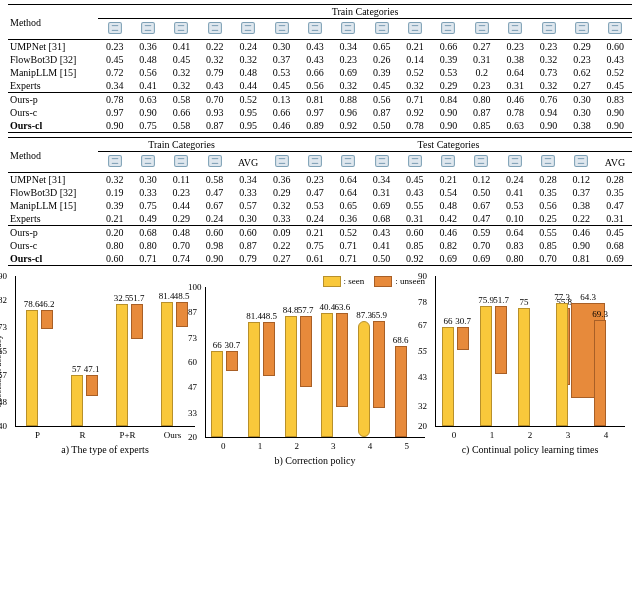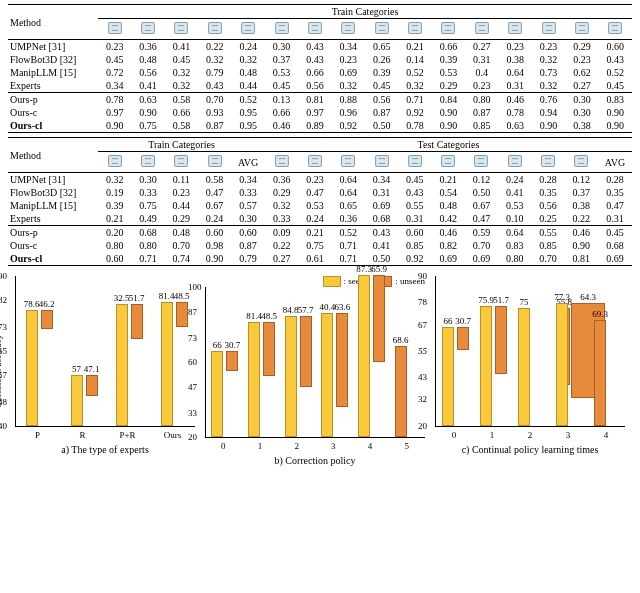--- a/index.html
+++ b/index.html
@@ -170,21 +170,21 @@
           <td>0.56</td>
           <td>0.32</td>
           <td>0.79</td>
           <td>0.48</td>
           <td>0.53</td>
           <td>0.66</td>
           <td>0.69</td>
           <td>0.39</td>
           <td>0.52</td>
           <td>0.53</td>
-          <td>0.4</td>
+          <td>0.2</td>
           <td>0.64</td>
           <td class="bold">0.73</td>
           <td class="bold">0.62</td>
           <td>0.52</td>
         </tr>
         <tr>
           <td class="method-col">Experts</td>
           <td>0.34</td>
           <td>0.41</td>
           <td>0.32</td>
@@ -572,21 +572,21 @@
           </div>
           <div class="group" style="left: 115.333px;">
             <div class="bar bar-seen" style="width: 12px; height: 124.875px;">
               <div class="v">40.4</div>
             </div>
             <div class="bar bar-unseen" style="width: 12px; height: 94px;">
               <div class="v">63.6</div>
             </div>
           </div>
           <div class="group" style="left: 152px;">
-            <div class="bar bar-seen" style="width: 12px; height: 162px;">
+            <div class="bar bar-seen" style="width: 12px; height: 116px; border-radius: 6px;">
               <div class="v">87.3</div>
             </div>
             <div class="bar bar-unseen" style="width: 12px; height: 86.0625px;">
               <div class="v">65.9</div>
             </div>
           </div>
           <div class="group" style="left: 188.667px;">
             <div class="bar bar-unseen" style="width: 12px; height: 91.125px;">
               <div class="v">68.6</div>
             </div>
@@ -598,21 +598,21 @@
           <span>2</span>
           <span>3</span>
           <span>4</span>
           <span>5</span>
         </div>
         <div class="caption">b) Correction policy</div>
       </div>
   <div id="chartC" class="chart" style="width:190px;">
         <div class="plot">
           <div class="tick" style="top: 150px;">20</div>
-          <div class="tick" style="top: 123px;">32</div>
+          <div class="tick" style="top: 130px;">32</div>
           <div class="tick" style="top: 100.714px;">43</div>
           <div class="tick" style="top: 75px; font-style: italic;">55</div>
           <div class="tick" style="top: 49.2857px;">67</div>
           <div class="tick" style="top: 25.7143px;">78</div>
           <div class="tick" style="top: 0px;">90</div>
           <div class="group" style="left: 6px;">
             <div class="bar bar-seen" style="width: 12px; height: 98.5714px;">
               <div class="v">66</div>
             </div>
             <div class="bar bar-unseen" style="width: 12px; height: 22.9286px;">

